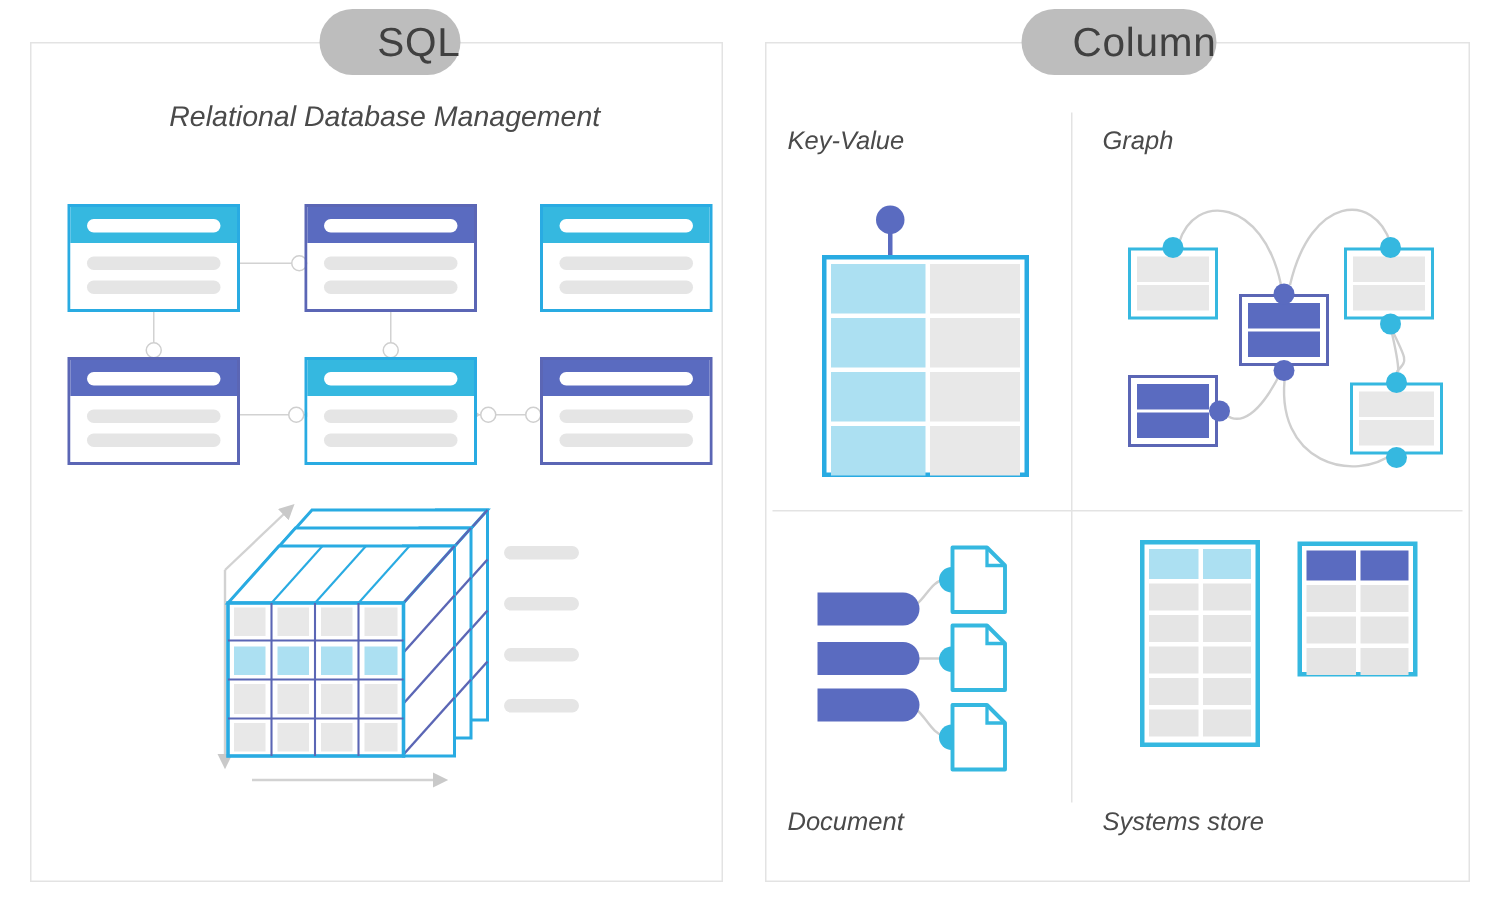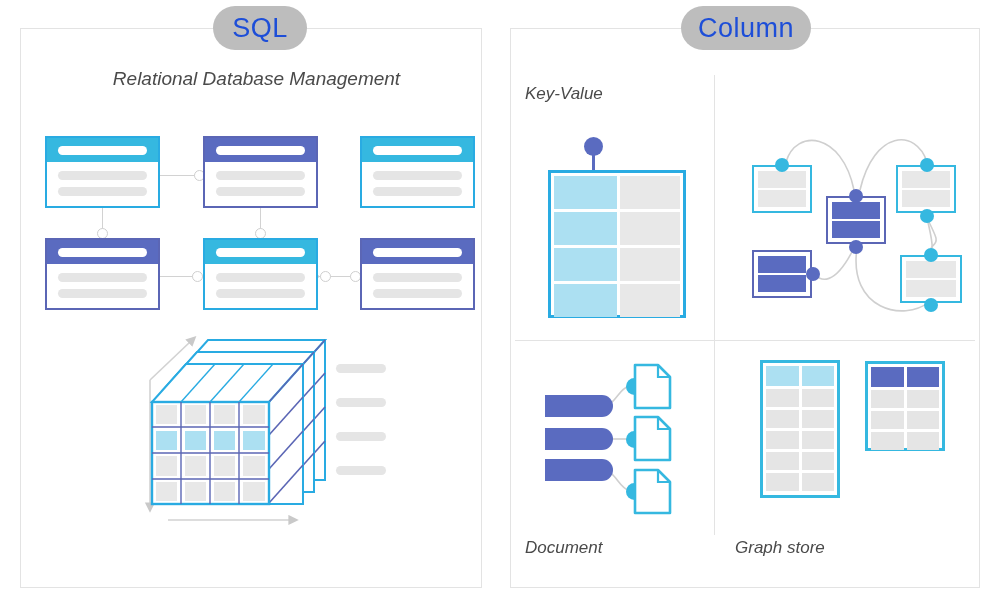--- a/index.html
+++ b/index.html
@@ -20,25 +20,25 @@
     background:#fff;
     box-sizing:border-box;
   }
   #panel-sql{left:20px;top:28px;width:462px;height:560px;}
   #panel-nosql{left:510px;top:28px;width:470px;height:560px;}
 
   
   .badge{
     position:absolute;
     background:#bdbdbd;
-    color:#1d4ed8;
+    color:#404040;
     border-radius:22px;
     font-size:27px;
     line-height:44px;
-    text-align:center;
+    text-align:right;
     height:44px;
     letter-spacing:.5px;
     z-index:5;
     font-weight:400;
   }
   #badge-sql{left:213px;top:6px;width:94px;}
   #badge-nosql{left:681px;top:6px;width:130px;}
 
   
   .sect-title{
@@ -349,22 +349,23 @@
   </div>
 
 
   <div class="panel" id="panel-nosql"></div>
   <div class="badge" id="badge-nosql">Column</div>
 
   <div class="divider" id="div-vert"></div>
   <div class="divider" id="div-horz"></div>
 
   <div class="quad-title" id="title-kv">Key-Value</div>
+  <div class="quad-title" id="title-graph">Graph</div>
   <div class="quad-title" id="title-doc">Document</div>
-  <div class="quad-title" id="title-col">Graph store</div>
+  <div class="quad-title" id="title-col">Systems store</div>
 
   <div id="kv-wrap">
     <div id="kv-pin-stem"></div>
     <div id="kv-pin-head"></div>
     <div id="kv-table">
       <div class="kv-row">
         <div class="kv-key"></div>
         <div class="kv-val"></div>
       </div>
       <div class="kv-row">

